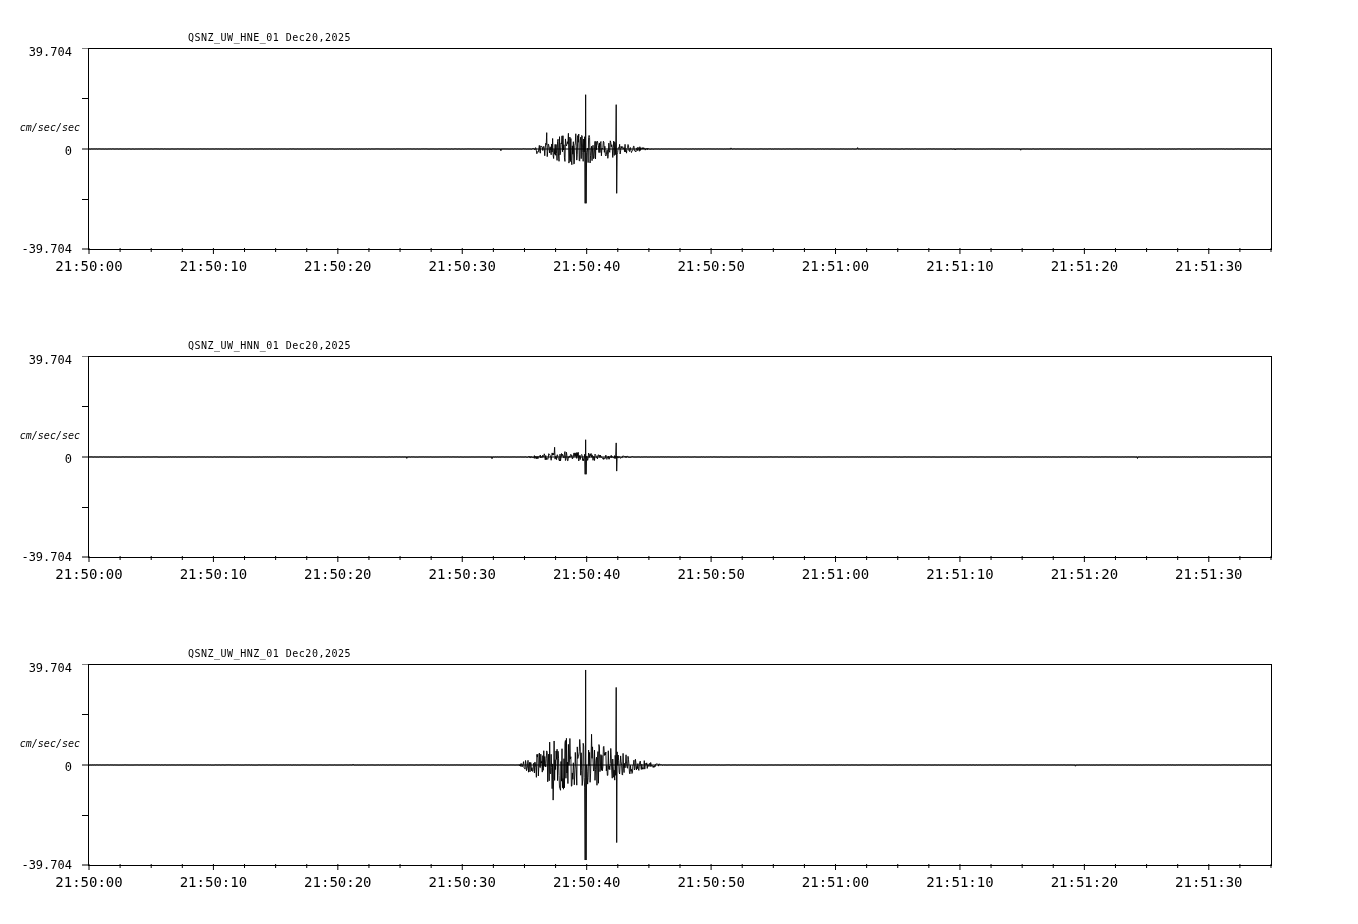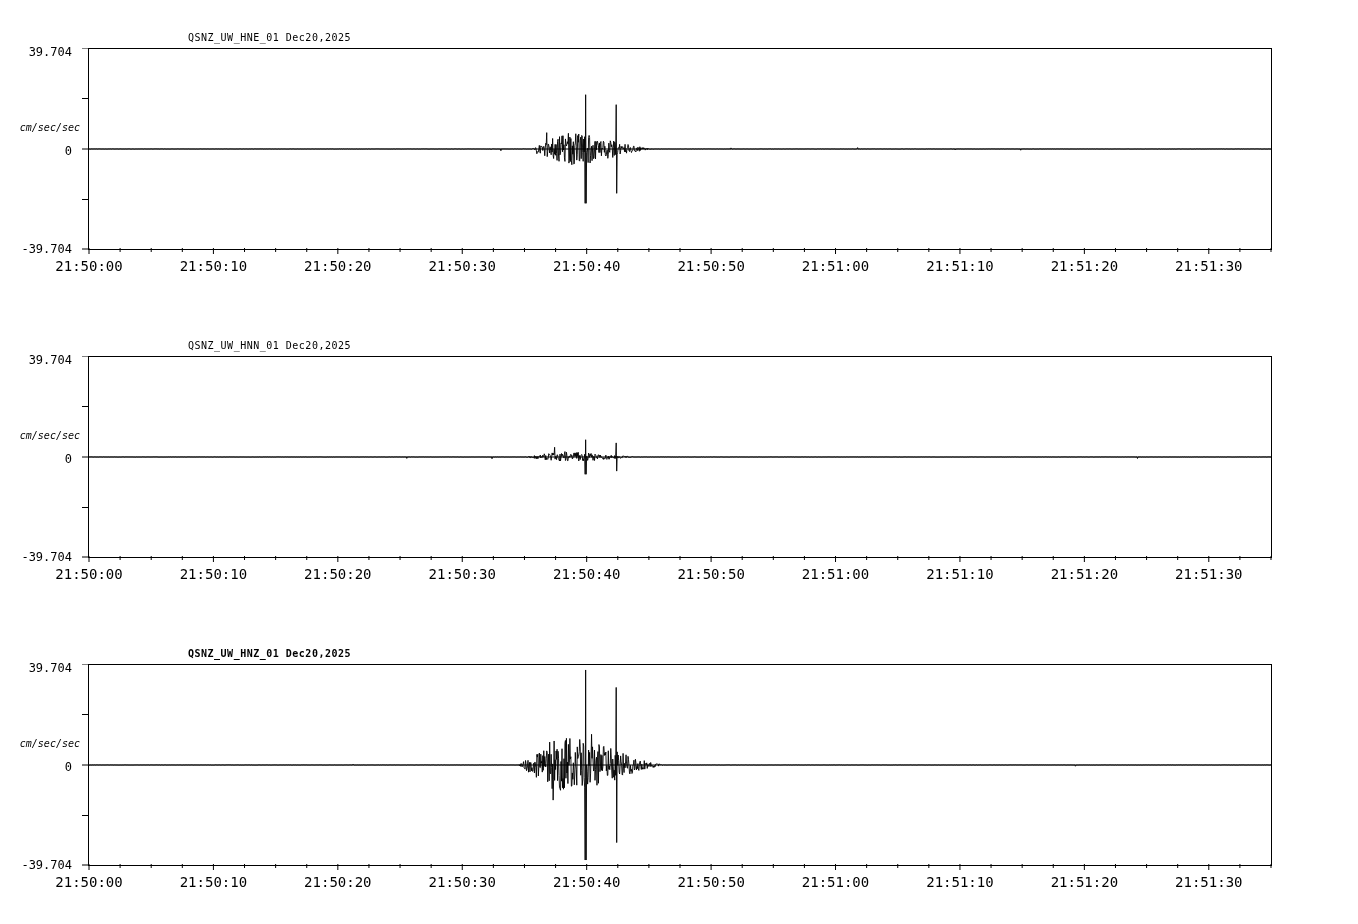--- a/index.html
+++ b/index.html
@@ -209,21 +209,21 @@
       <svg width="10" height="202" style="position: absolute; left: 81px; top: 48px;">
         <line x1="1" x2="8" y1="0" y2="0" stroke="#000" stroke-width="1"></line>
         <line x1="1" x2="8" y1="50.5" y2="50.5" stroke="#000" stroke-width="1"></line>
         <line x1="1" x2="8" y1="101" y2="101" stroke="#000" stroke-width="1"></line>
         <line x1="1" x2="8" y1="151.5" y2="151.5" stroke="#000" stroke-width="1"></line>
         <line x1="1" x2="8" y1="201" y2="201" stroke="#000" stroke-width="1"></line>
       </svg>
     </div>
 
   <div class="panel" style="top:616px;height:300px;">
-    <div class="plot-title" style="left:188px;top:32px;font-weight:bold;">QSNZ_UW_HNZ_01   Dec20,2025</div>
+    <div class="plot-title" style="left:188px;top:32px;">QSNZ_UW_HNZ_01   Dec20,2025</div>
     <div class="ylabel-top" style="left:4px;top:45px;width:68px;">39.704</div>
     <div class="yunits" style="left:4px;top:122px;width:76px;">cm/sec/sec</div>
     <div class="ylabel-zero" style="left:4px;top:144px;width:68px;">0</div>
     <div class="ylabel-bottom" style="left:4px;top:242px;width:68px;">-39.704</div>
     <div class="plot-frame" style="left:88px;top:48px;width:1184px;height:202px;">
       <svg class="trace-svg" id="trace2" width="1182" height="200" viewBox="0 0 1182 200" preserveAspectRatio="none">
           <line x1="0" x2="1182" y1="100" y2="100" stroke="#000000" stroke-width="1.1"></line>
           <path d="M0.00 100.07L0.49 100.15L0.99 99.94L1.48 99.97L1.97 100.02L2.46 100.11L2.96 99.99L3.45 99.93L3.94 99.88L4.43 100.02L4.93 100.15L5.42 99.88L5.91 99.99L6.41 100.11L6.90 100.00L7.39 99.86L7.88 99.96L8.38 99.95L8.87 99.89L9.36 100.09L9.85 99.95L10.35 99.88L10.84 100.01L11.33 99.92L11.82 100.06L12.32 100.10L12.81 100.07L13.30 100.06L13.80 99.91L14.29 100.03L14.78 99.98L15.27 100.11L15.77 99.93L16.26 100.02L16.75 99.98L17.24 100.00L17.74 99.89L18.23 99.87L18.72 99.90L19.22 100.07L19.71 99.94L20.20 100.05L20.69 100.05L21.19 99.87L21.68 99.94L22.17 100.06L22.66 99.91L23.16 99.89L23.65 99.96L24.14 100.03L24.64 100.10L25.13 99.88L25.62 99.99L26.11 100.11L26.61 99.99L27.10 100.05L27.59 100.01L28.08 100.08L28.58 100.02L29.07 100.11L29.56 100.11L30.06 100.06L30.55 100.08L31.04 100.04L31.53 100.02L32.03 99.93L32.52 100.10L33.01 100.10L33.50 100.00L34.00 100.14L34.49 100.08L34.98 99.88L35.47 99.87L35.97 100.04L36.46 99.88L36.95 99.97L37.45 99.99L37.94 100.02L38.43 99.96L38.92 99.93L39.42 100.09L39.91 99.95L40.40 100.05L40.89 100.03L41.39 100.11L41.88 99.94L42.37 100.06L42.87 99.96L43.36 100.05L43.85 100.07L44.34 100.05L44.84 100.07L45.33 99.94L45.82 100.04L46.31 100.01L46.81 99.90L47.30 99.88L47.79 100.00L48.29 99.98L48.78 99.86L49.27 100.09L49.76 99.93L50.26 99.92L50.75 100.11L51.24 99.88L51.73 99.99L52.23 99.99L52.72 99.99L53.21 99.89L53.70 100.09L54.20 99.89L54.69 100.03L55.18 100.00L55.68 99.94L56.17 100.13L56.66 99.95L57.15 99.86L57.65 100.01L58.14 100.03L58.63 99.92L59.12 99.90L59.62 99.89L60.11 100.01L60.60 100.15L61.10 99.92L61.59 99.91L62.08 99.94L62.57 99.85L63.07 99.89L63.56 99.94L64.05 100.11L64.54 100.00L65.04 100.11L65.53 99.97L66.02 99.96L66.52 99.93L67.01 100.08L67.50 99.85L67.99 100.03L68.49 99.95L68.98 99.98L69.47 100.01L69.96 100.00L70.46 99.86L70.95 99.88L71.44 100.14L71.93 100.05L72.43 99.87L72.92 99.89L73.41 99.97L73.91 99.94L74.40 100.12L74.89 100.10L75.38 99.90L75.88 99.95L76.37 99.89L76.86 99.87L77.35 100.11L77.85 99.97L78.34 100.00L78.83 100.03L79.33 100.03L79.82 100.02L80.31 99.96L80.80 99.93L81.30 100.02L81.79 100.03L82.28 99.94L82.77 99.93L83.27 100.08L83.76 99.87L84.25 100.10L84.75 99.87L85.24 100.05L85.73 99.88L86.22 99.94L86.72 100.13L87.21 100.01L87.70 100.03L88.19 99.95L88.69 99.90L89.18 99.97L89.67 100.05L90.17 100.07L90.66 99.90L91.15 100.08L91.64 99.86L92.14 99.96L92.63 100.12L93.12 100.12L93.61 100.12L94.11 100.05L94.60 99.94L95.09 100.14L95.58 100.05L96.08 100.03L96.57 99.95L97.06 100.07L97.56 99.92L98.05 100.06L98.54 100.02L99.03 99.87L99.53 99.92L100.02 100.01L100.51 100.02L101.00 100.10L101.50 99.97L101.99 100.10L102.48 99.89L102.98 99.85L103.47 99.95L103.96 99.97L104.45 100.09L104.95 100.12L105.44 99.95L105.93 100.11L106.42 100.01L106.92 100.01L107.41 99.98L107.90 100.05L108.40 100.04L108.89 99.94L109.38 100.02L109.87 99.94L110.37 100.07L110.86 100.07L111.35 99.88L111.84 100.08L112.34 99.89L112.83 100.03L113.32 99.93L113.81 100.15L114.31 99.93L114.80 100.12L115.29 99.91L115.79 100.10L116.28 99.90L116.77 99.98L117.26 100.03L117.76 100.08L118.25 100.01L118.74 99.88L119.23 99.89L119.73 99.94L120.22 100.00L120.71 100.15L121.21 100.06L121.70 99.88L122.19 100.13L122.68 100.12L123.18 100.13L123.67 100.07L124.16 100.12L124.65 100.11L125.15 99.85L125.64 100.15L126.13 99.86L126.63 99.86L127.12 100.00L127.61 99.95L128.10 100.01L128.60 100.04L129.09 99.99L129.58 99.97L130.07 100.10L130.57 99.89L131.06 100.09L131.55 100.08L132.05 100.14L132.54 100.03L133.03 100.04L133.52 99.86L134.02 100.09L134.51 99.95L135.00 99.85L135.49 100.09L135.99 99.99L136.48 99.99L136.97 100.10L137.46 99.89L137.96 99.91L138.45 99.87L138.94 100.08L139.44 99.85L139.93 99.89L140.42 99.87L140.91 100.01L141.41 99.87L141.90 99.94L142.39 100.07L142.88 99.94L143.38 99.97L143.87 99.87L144.36 100.14L144.86 99.94L145.35 100.12L145.84 99.98L146.33 99.92L146.83 100.04L147.32 99.91L147.81 100.05L148.30 99.90L148.80 99.90L149.29 99.96L149.78 99.92L150.28 100.12L150.77 100.08L151.26 99.98L151.75 100.05L152.25 100.13L152.74 100.05L153.23 99.95L153.72 100.11L154.22 100.14L154.71 100.13L155.20 100.07L155.69 99.98L156.19 99.91L156.68 99.91L157.17 100.01L157.67 99.92L158.16 99.97L158.65 100.05L159.14 100.12L159.64 99.88L160.13 100.03L160.62 99.86L161.11 99.93L161.61 100.15L162.10 100.01L162.59 99.86L163.09 100.06L163.58 100.10L164.07 100.11L164.56 100.05L165.06 99.90L165.55 100.15L166.04 100.08L166.53 100.13L167.03 100.00L167.52 100.10L168.01 100.05L168.51 100.10L169.00 100.08L169.49 99.93L169.98 99.91L170.48 99.89L170.97 100.11L171.46 100.07L171.95 99.93L172.45 100.10L172.94 99.91L173.43 99.93L173.92 99.98L174.42 99.99L174.91 100.00L175.40 100.07L175.90 99.91L176.39 100.06L176.88 99.85L177.37 99.91L177.87 99.87L178.36 99.89L178.85 100.05L179.34 100.05L179.84 100.15L180.33 99.94L180.82 100.05L181.32 100.13L181.81 100.06L182.30 100.09L182.79 100.14L183.29 99.96L183.78 100.08L184.27 100.05L184.76 99.95L185.26 99.96L185.75 99.92L186.24 100.10L186.74 99.89L187.23 100.05L187.72 99.85L188.21 100.15L188.71 100.06L189.20 100.07L189.69 100.11L190.18 99.97L190.68 100.02L191.17 100.08L191.66 99.93L192.16 100.15L192.65 99.95L193.14 99.99L193.63 100.05L194.13 100.08L194.62 99.88L195.11 99.93L195.60 100.07L196.10 99.86L196.59 100.06L197.08 100.04L197.57 99.89L198.07 99.97L198.56 100.05L199.05 100.00L199.55 99.87L200.04 99.94L200.53 100.05L201.02 99.87L201.52 99.92L202.01 99.93L202.50 100.14L202.99 100.03L203.49 100.14L203.98 100.15L204.47 99.92L204.97 100.01L205.46 100.04L205.95 100.10L206.44 99.93L206.94 100.08L207.43 100.13L207.92 99.99L208.41 99.93L208.91 100.13L209.40 100.09L209.89 100.00L210.39 100.12L210.88 99.95L211.37 100.14L211.86 100.02L212.36 99.86L212.85 99.99L213.34 99.96L213.83 100.00L214.33 99.88L214.82 99.91L215.31 99.88L215.80 100.05L216.30 99.89L216.79 100.11L217.28 99.87L217.78 99.97L218.27 100.04L218.76 100.06L219.25 99.96L219.75 100.12L220.24 100.14L220.73 99.99L221.22 99.94L221.72 100.15L222.21 100.00L222.70 99.87L223.20 99.91L223.69 99.96L224.18 100.00L224.67 100.03L225.17 100.08L225.66 100.06L226.15 100.04L226.64 99.98L227.14 99.94L227.63 99.94L228.12 99.87L228.62 100.03L229.11 99.94L229.60 100.05L230.09 100.01L230.59 99.89L231.08 99.92L231.57 99.95L232.06 100.10L232.56 99.86L233.05 99.99L233.54 100.14L234.04 99.86L234.53 100.11L235.02 99.92L235.51 100.00L236.01 100.03L236.50 100.15L236.99 99.91L237.48 100.07L237.98 100.13L238.47 100.08L238.96 100.07L239.45 100.05L239.95 100.03L240.44 99.87L240.93 100.05L241.43 99.99L241.92 100.04L242.41 100.10L242.90 99.89L243.40 99.99L243.89 100.15L244.38 100.10L244.87 100.07L245.37 99.90L245.86 99.86L246.35 100.10L246.85 100.01L247.34 100.06L247.83 100.04L248.32 100.06L248.82 100.09L249.31 99.97L249.80 100.13L250.29 100.07L250.79 99.95L251.28 99.98L251.77 100.08L252.27 99.95L252.76 100.00L253.25 100.07L253.74 100.13L254.24 100.07L254.73 100.15L255.22 99.89L255.71 100.08L256.21 100.10L256.70 99.93L257.19 100.05L257.68 99.85L258.18 100.00L258.67 100.04L259.16 100.14L259.66 100.07L260.15 100.09L260.64 99.88L261.13 99.85L261.63 99.95L262.12 99.98L262.61 100.09L263.10 100.12L263.60 99.90L264.09 99.13L264.58 99.86L265.08 99.87L265.57 100.14L266.06 99.86L266.55 100.07L267.05 99.86L267.54 100.10L268.03 99.95L268.52 99.96L269.02 100.06L269.51 100.09L270.00 99.86L270.50 99.98L270.99 99.94L271.48 100.12L271.97 100.05L272.47 100.00L272.96 99.87L273.45 100.07L273.94 99.99L274.44 99.89L274.93 99.87L275.42 99.97L275.91 100.12L276.41 100.14L276.90 99.94L277.39 100.14L277.89 100.09L278.38 99.97L278.87 99.88L279.36 99.94L279.86 100.11L280.35 100.04L280.84 99.94L281.33 99.93L281.83 100.06L282.32 99.91L282.81 100.01L283.31 100.03L283.80 99.86L284.29 100.09L284.78 99.91L285.28 100.12L285.77 100.04L286.26 100.11L286.75 100.02L287.25 99.94L287.74 100.03L288.23 99.87L288.73 100.08L289.22 100.00L289.71 99.87L290.20 100.14L290.70 100.07L291.19 99.91L291.68 99.93L292.17 99.93L292.67 100.12L293.16 99.87L293.65 99.90L294.15 99.95L294.64 99.93L295.13 99.86L295.62 99.99L296.12 99.98L296.61 100.13L297.10 100.14L297.59 99.85L298.09 100.14L298.58 100.09L299.07 99.90L299.56 100.09L300.06 100.07L300.55 99.91L301.04 100.07L301.54 99.89L302.03 100.13L302.52 100.01L303.01 100.10L303.51 100.03L304.00 99.95L304.49 100.00L304.98 99.87L305.48 99.86L305.97 99.94L306.46 100.10L306.96 100.07L307.45 99.94L307.94 100.01L308.43 99.95L308.93 100.10L309.42 99.97L309.91 99.89L310.40 100.02L310.90 99.93L311.39 100.11L311.88 99.97L312.38 100.03L312.87 100.11L313.36 100.09L313.85 99.98L314.35 100.05L314.84 99.94L315.33 99.91L315.82 100.15L316.32 100.11L316.81 99.86L317.30 100.12L317.79 100.15L318.29 99.99L318.78 99.89L319.27 100.05L319.77 99.89L320.26 100.08L320.75 99.89L321.24 99.86L321.74 99.97L322.23 99.88L322.72 100.02L323.21 99.98L323.71 99.98L324.20 100.03L324.69 100.09L325.19 100.05L325.68 100.15L326.17 99.89L326.66 100.01L327.16 99.85L327.65 99.90L328.14 100.07L328.63 99.98L329.13 100.05L329.62 100.07L330.11 100.07L330.61 99.98L331.10 100.03L331.59 99.91L332.08 100.13L332.58 99.92L333.07 100.12L333.56 99.89L334.05 99.96L334.55 100.07L335.04 100.02L335.53 99.85L336.03 100.09L336.52 99.87L337.01 100.04L337.50 99.95L338.00 99.86L338.49 99.87L338.98 100.11L339.47 100.01L339.97 99.96L340.46 99.94L340.95 100.12L341.44 100.11L341.94 100.11L342.43 99.91L342.92 100.02L343.42 99.91L343.91 99.98L344.40 99.85L344.89 99.85L345.39 100.06L345.88 99.96L346.37 100.11L346.86 99.87L347.36 100.07L347.85 100.15L348.34 100.03L348.84 99.85L349.33 99.90L349.82 99.87L350.31 100.07L350.81 100.10L351.30 99.92L351.79 100.04L352.28 99.86L352.78 99.85L353.27 100.09L353.76 100.11L354.26 99.97L354.75 100.03L355.24 99.85L355.73 99.87L356.23 100.00L356.72 100.08L357.21 99.99L357.70 99.98L358.20 99.94L358.69 100.11L359.18 100.04L359.67 100.03L360.17 100.03L360.66 100.13L361.15 99.87L361.65 100.04L362.14 100.02L362.63 99.98L363.12 100.05L363.62 99.96L364.11 99.87L364.60 100.07L365.09 100.05L365.59 99.89L366.08 99.88L366.57 100.07L367.07 100.11L367.56 99.85L368.05 100.13L368.54 99.91L369.04 99.96L369.53 100.02L370.02 99.98L370.51 99.93L371.01 100.11L371.50 100.13L371.99 99.91L372.49 100.05L372.98 99.92L373.47 99.92L373.96 100.04L374.46 99.88L374.95 99.96L375.44 100.10L375.93 100.14L376.43 99.94L376.92 99.90L377.41 99.98L377.90 99.94L378.40 99.94L378.89 100.11L379.38 99.89L379.88 99.96L380.37 99.97L380.86 100.15L381.35 100.08L381.85 100.01L382.34 99.94L382.83 100.05L383.32 99.98L383.82 99.98L384.31 100.12L384.80 99.94L385.30 100.10L385.79 100.08L386.28 99.97L386.77 100.10L387.27 100.10L387.76 100.14L388.25 100.10L388.74 99.96L389.24 100.00L389.73 100.08L390.22 99.91L390.72 99.89L391.21 100.01L391.70 100.06L392.19 100.07L392.69 99.89L393.18 99.94L393.67 100.02L394.16 99.85L394.66 100.14L395.15 99.89L395.64 100.14L396.14 99.87L396.63 99.90L397.12 99.87L397.61 99.99L398.11 99.94L398.60 99.92L399.09 99.90L399.58 100.13L400.08 100.05L400.57 100.02L401.06 99.90L401.55 100.09L402.05 99.90L402.54 99.97L403.03 100.01L403.53 99.90L404.02 99.91L404.51 100.09L405.00 99.87L405.50 99.85L405.99 100.07L406.48 99.95L406.97 100.10L407.47 99.85L407.96 100.03L408.45 100.12L408.95 100.05L409.44 100.04L409.93 100.03L410.42 99.94L410.92 100.12L411.41 99.87L411.90 100.00L412.39 99.87L412.89 100.10L413.38 99.87L413.87 99.93L414.37 100.11L414.86 99.93L415.35 100.02L415.84 100.05L416.34 100.13L416.83 100.09L417.32 100.04L417.81 100.02L418.31 100.09L418.80 99.99L419.29 100.13L419.78 99.97L420.28 99.94L420.77 100.04L421.26 99.98L421.76 99.90L422.25 99.89L422.74 100.03L423.23 100.14L423.73 99.85L424.22 99.86L424.71 100.02L425.20 99.99L425.70 100.14L426.19 100.15L426.68 100.08L427.18 100.05L427.67 99.94L428.16 99.93L428.65 100.01L429.15 99.93L429.64 100.00L430.13 99.74L430.62 100.89L431.12 99.24L431.61 101.34L432.10 98.44L432.60 99.04L433.09 101.86L433.58 99.68L434.07 98.89L434.57 96.65L435.06 102.64L435.55 103.27L436.04 104.12L436.54 95.44L437.03 98.65L437.52 105.66L438.02 103.77L438.51 100.75L439.00 95.29L439.49 107.18L439.99 99.71L440.48 97.38L440.97 106.88L441.46 97.69L441.96 97.46L442.45 105.78L442.94 102.73L443.43 106.29L443.93 106.25L444.42 100.20L444.91 98.04L445.41 107.94L445.90 96.98L446.39 98.97L446.88 102.70L447.38 112.34L447.87 89.41L448.36 92.07L448.85 89.25L449.35 110.93L449.84 102.39L450.33 88.01L450.83 102.36L451.32 102.65L451.81 89.18L452.30 98.28L452.80 96.27L453.29 107.12L453.78 90.64L454.27 105.32L454.77 85.73L455.26 101.30L455.75 91.47L456.25 98.68L456.74 101.95L457.23 93.82L457.72 85.88L458.22 87.56L458.71 116.80L459.20 100.38L459.69 89.09L460.19 115.78L460.68 77.10L461.17 108.00L461.66 108.79L462.16 89.30L462.65 102.45L463.14 123.67L463.64 98.92L464.13 135.11L464.62 114.82L465.11 75.98L465.61 115.40L466.10 94.77L466.59 104.60L467.08 85.96L467.58 94.36L468.07 84.21L468.56 115.62L469.06 86.24L469.55 93.29L470.04 110.42L470.53 122.79L471.03 123.72L471.52 125.28L472.01 96.49L472.50 116.16L473.00 83.73L473.49 122.74L473.98 113.56L474.48 124.19L474.97 93.69L475.46 122.79L475.95 78.19L476.45 75.46L476.94 113.25L477.43 73.31L477.92 108.01L478.42 97.14L478.91 118.55L479.40 79.36L479.89 100.34L480.39 97.35L480.88 73.48L481.37 94.08L481.87 91.75L482.36 121.22L482.85 120.90L483.34 107.93L483.84 114.26L484.33 97.77L484.82 105.72L485.31 119.78L485.81 110.03L486.30 87.40L486.79 99.86L487.29 104.26L487.78 120.17L488.27 81.88L488.76 93.56L489.26 91.81L489.75 90.05L490.24 86.66L490.73 74.47L491.23 81.87L491.72 110.24L492.21 87.78L492.71 105.40L493.20 120.47L493.69 115.01L494.18 78.30L494.68 81.02L495.17 112.30L495.66 122.89L496.15 195.03L496.65 4.97L497.14 195.03L497.63 99.76L498.13 106.36L498.62 119.12L499.11 112.71L499.60 85.00L500.10 100.61L500.59 87.36L501.08 117.29L501.57 108.88L502.07 93.11L502.56 69.25L503.05 93.33L503.54 81.85L504.04 96.02L504.53 106.06L505.02 105.26L505.52 85.13L506.01 115.35L506.50 104.67L506.99 95.21L507.49 92.20L507.98 120.25L508.47 92.74L508.96 86.59L509.46 118.27L509.95 79.55L510.44 82.00L510.94 106.66L511.43 101.94L511.92 89.58L512.41 105.29L512.91 90.40L513.40 105.80L513.89 101.60L514.38 81.92L514.88 81.33L515.37 90.47L515.86 87.82L516.36 90.06L516.85 87.01L517.34 105.82L517.83 100.57L518.33 110.43L518.82 110.39L519.31 85.77L519.80 104.30L520.30 101.03L520.79 104.68L521.28 98.40L521.77 83.44L522.27 93.06L522.76 105.98L523.25 113.19L523.75 94.00L524.24 101.87L524.73 112.26L525.22 105.16L525.72 115.15L526.21 90.34L526.70 110.37L527.19 22.43L527.69 177.57L528.18 86.83L528.67 100.19L529.17 90.03L529.66 95.72L530.15 107.14L530.64 109.00L531.14 100.23L531.63 90.91L532.12 96.82L532.61 100.32L533.11 109.44L533.60 110.08L534.09 88.38L534.59 103.16L535.08 107.57L535.57 98.40L536.06 102.85L536.56 96.90L537.05 89.79L537.54 98.06L538.03 102.29L538.53 103.27L539.02 91.33L539.51 94.56L540.01 100.44L540.50 108.32L540.99 108.97L541.48 100.32L541.98 106.19L542.47 104.37L542.96 108.53L543.45 107.70L543.95 100.03L544.44 99.71L544.93 95.18L545.42 104.95L545.92 103.47L546.41 94.23L546.90 97.77L547.40 104.92L547.89 101.46L548.38 103.70L548.87 98.60L549.37 103.82L549.86 105.41L550.35 99.76L550.84 96.72L551.34 96.07L551.83 101.33L552.32 104.45L552.82 99.19L553.31 104.23L553.80 102.61L554.29 104.17L554.79 103.26L555.28 95.61L555.77 104.13L556.26 99.26L556.76 98.38L557.25 99.74L557.74 97.83L558.24 103.43L558.73 99.63L559.22 100.14L559.71 101.43L560.21 98.63L560.70 98.38L561.19 101.64L561.68 97.49L562.18 99.73L562.67 101.36L563.16 100.49L563.65 100.80L564.15 102.45L564.64 100.87L565.13 102.33L565.63 100.54L566.12 101.70L566.61 99.23L567.10 98.75L567.60 98.98L568.09 99.36L568.58 98.77L569.07 99.35L569.57 101.12L570.06 98.89L570.55 99.26L571.05 99.24L571.54 99.99L572.03 99.81L572.52 99.64L573.02 100.23L573.51 100.19L574.00 100.28L574.49 99.77L574.99 99.81L575.48 100.04L575.97 100.00L576.47 99.97L576.96 99.87L577.45 100.08L577.94 100.09L578.44 100.06L578.93 100.08L579.42 99.99L579.91 100.07L580.41 99.95L580.90 99.98L581.39 99.96L581.88 99.94L582.38 99.89L582.87 99.86L583.36 100.12L583.86 100.01L584.35 100.04L584.84 100.14L585.33 100.04L585.83 100.15L586.32 100.14L586.81 99.93L587.30 99.96L587.80 100.15L588.29 99.91L588.78 100.09L589.28 100.01L589.77 100.08L590.26 100.00L590.75 99.99L591.25 99.86L591.74 100.02L592.23 99.94L592.72 99.92L593.22 100.10L593.71 99.85L594.20 100.01L594.70 100.10L595.19 100.11L595.68 100.01L596.17 99.90L596.67 100.03L597.16 100.14L597.65 100.00L598.14 99.98L598.64 99.91L599.13 99.91L599.62 100.05L600.12 99.86L600.61 100.04L601.10 99.96L601.59 99.87L602.09 100.13L602.58 100.14L603.07 99.89L603.56 99.94L604.06 100.05L604.55 100.14L605.04 100.02L605.53 100.04L606.03 100.10L606.52 99.97L607.01 99.96L607.51 100.05L608.00 100.00L608.49 100.02L608.98 100.04L609.48 100.06L609.97 100.06L610.46 100.02L610.95 100.13L611.45 99.88L611.94 100.03L612.43 100.11L612.93 99.92L613.42 100.01L613.91 99.86L614.40 100.04L614.90 99.92L615.39 99.89L615.88 99.95L616.37 100.03L616.87 100.07L617.36 100.01L617.85 100.03L618.35 99.96L618.84 99.85L619.33 100.07L619.82 99.91L620.32 99.86L620.81 100.07L621.30 100.05L621.79 99.99L622.29 100.04L622.78 100.06L623.27 99.92L623.76 99.88L624.26 99.85L624.75 100.04L625.24 99.88L625.74 99.94L626.23 100.13L626.72 99.89L627.21 100.07L627.71 100.05L628.20 100.10L628.69 100.08L629.18 99.94L629.68 99.93L630.17 100.09L630.66 99.89L631.16 100.09L631.65 100.12L632.14 99.86L632.63 100.11L633.13 100.14L633.62 100.04L634.11 100.09L634.60 100.11L635.10 99.90L635.59 100.10L636.08 100.14L636.58 99.97L637.07 99.96L637.56 99.91L638.05 99.93L638.55 99.92L639.04 100.11L639.53 99.85L640.02 100.00L640.52 99.89L641.01 100.02L641.50 100.15L641.99 99.88L642.49 100.09L642.98 100.05L643.47 99.93L643.97 99.99L644.46 99.96L644.95 100.02L645.44 99.96L645.94 99.94L646.43 99.89L646.92 100.01L647.41 100.11L647.91 100.03L648.40 100.14L648.89 100.01L649.39 99.91L649.88 99.92L650.37 100.12L650.86 100.08L651.36 99.98L651.85 100.06L652.34 99.93L652.83 99.95L653.33 100.06L653.82 99.95L654.31 100.03L654.81 100.05L655.30 100.13L655.79 99.93L656.28 99.88L656.78 99.86L657.27 99.93L657.76 99.96L658.25 100.06L658.75 100.11L659.24 100.02L659.73 100.13L660.23 100.01L660.72 99.90L661.21 100.04L661.70 100.10L662.20 100.02L662.69 100.07L663.18 100.07L663.67 100.09L664.17 99.86L664.66 99.97L665.15 100.03L665.64 100.01L666.14 99.89L666.63 100.14L667.12 100.12L667.62 100.13L668.11 99.92L668.60 100.06L669.09 99.89L669.59 100.14L670.08 99.93L670.57 100.10L671.06 100.06L671.56 100.10L672.05 100.15L672.54 99.85L673.04 99.89L673.53 100.06L674.02 99.93L674.51 100.07L675.01 100.06L675.50 100.08L675.99 99.91L676.48 100.03L676.98 100.01L677.47 100.10L677.96 99.90L678.46 100.04L678.95 99.96L679.44 99.95L679.93 100.12L680.43 99.97L680.92 99.92L681.41 100.02L681.90 99.98L682.40 99.97L682.89 99.89L683.38 100.09L683.87 99.85L684.37 100.06L684.86 100.09L685.35 99.97L685.85 100.14L686.34 99.97L686.83 99.90L687.32 100.05L687.82 99.98L688.31 99.92L688.80 100.09L689.29 100.10L689.79 99.89L690.28 100.09L690.77 99.97L691.27 100.11L691.76 100.13L692.25 100.14L692.74 99.94L693.24 100.00L693.73 100.02L694.22 99.86L694.71 100.00L695.21 100.01L695.70 99.86L696.19 99.92L696.69 99.90L697.18 100.13L697.67 99.91L698.16 99.96L698.66 100.06L699.15 99.88L699.64 99.86L700.13 99.97L700.63 100.11L701.12 100.07L701.61 99.89L702.11 99.88L702.60 100.10L703.09 99.85L703.58 100.11L704.08 99.91L704.57 99.93L705.06 99.92L705.55 100.04L706.05 99.91L706.54 99.91L707.03 100.15L707.52 99.87L708.02 99.91L708.51 100.10L709.00 100.06L709.50 99.86L709.99 100.05L710.48 100.01L710.97 100.01L711.47 100.08L711.96 99.90L712.45 99.96L712.94 100.13L713.44 100.06L713.93 100.14L714.42 100.15L714.92 99.97L715.41 100.01L715.90 100.04L716.39 99.87L716.89 100.07L717.38 100.13L717.87 99.99L718.36 99.85L718.86 100.12L719.35 99.97L719.84 99.90L720.34 99.95L720.83 99.89L721.32 100.13L721.81 100.13L722.31 99.93L722.80 100.01L723.29 100.06L723.78 99.86L724.28 100.11L724.77 99.88L725.26 100.05L725.75 100.11L726.25 100.04L726.74 99.92L727.23 99.88L727.73 99.97L728.22 99.99L728.71 100.07L729.20 100.15L729.70 99.85L730.19 99.88L730.68 100.15L731.17 100.00L731.67 100.12L732.16 99.86L732.65 100.12L733.15 99.95L733.64 100.09L734.13 100.07L734.62 99.88L735.12 100.14L735.61 99.88L736.10 100.01L736.59 100.01L737.09 100.11L737.58 100.06L738.07 100.03L738.57 100.06L739.06 100.05L739.55 100.11L740.04 100.11L740.54 99.89L741.03 99.93L741.52 100.09L742.01 100.06L742.51 99.94L743.00 100.10L743.49 100.07L743.98 100.10L744.48 99.90L744.97 100.08L745.46 99.89L745.96 100.11L746.45 100.15L746.94 100.04L747.43 100.02L747.93 99.88L748.42 100.02L748.91 99.85L749.40 99.87L749.90 100.10L750.39 99.87L750.88 99.91L751.38 100.08L751.87 99.88L752.36 99.89L752.85 99.87L753.35 100.14L753.84 100.14L754.33 99.99L754.82 100.02L755.32 100.11L755.81 100.15L756.30 100.13L756.80 99.96L757.29 99.97L757.78 99.98L758.27 99.86L758.77 99.98L759.26 100.10L759.75 100.03L760.24 100.09L760.74 100.00L761.23 100.03L761.72 100.13L762.22 99.90L762.71 99.97L763.20 100.04L763.69 99.94L764.19 100.08L764.68 99.96L765.17 99.88L765.66 100.09L766.16 99.89L766.65 100.02L767.14 100.04L767.63 99.86L768.13 99.98L768.62 100.14L769.11 100.14L769.61 100.10L770.10 100.00L770.59 100.07L771.08 100.14L771.58 99.91L772.07 99.99L772.56 99.94L773.05 99.93L773.55 99.92L774.04 100.04L774.53 99.93L775.03 99.86L775.52 100.05L776.01 99.86L776.50 100.01L777.00 100.02L777.49 100.04L777.98 99.89L778.47 100.15L778.97 100.14L779.46 99.99L779.95 99.93L780.45 100.04L780.94 99.97L781.43 100.15L781.92 99.92L782.42 99.89L782.91 100.14L783.40 99.89L783.89 100.03L784.39 100.03L784.88 100.03L785.37 99.97L785.86 99.92L786.36 99.93L786.85 100.11L787.34 99.93L787.84 99.95L788.33 99.89L788.82 100.09L789.31 99.94L789.81 100.14L790.30 99.95L790.79 99.99L791.28 100.05L791.78 100.13L792.27 100.08L792.76 100.10L793.26 99.88L793.75 99.91L794.24 99.98L794.73 99.86L795.23 99.92L795.72 100.04L796.21 100.07L796.70 99.92L797.20 99.97L797.69 99.90L798.18 100.11L798.68 100.07L799.17 100.12L799.66 100.06L800.15 100.12L800.65 100.04L801.14 100.06L801.63 100.12L802.12 99.86L802.62 100.14L803.11 100.01L803.60 100.15L804.10 100.05L804.59 99.90L805.08 100.01L805.57 100.04L806.07 99.97L806.56 99.85L807.05 100.15L807.54 99.96L808.04 99.85L808.53 100.15L809.02 99.90L809.51 99.98L810.01 99.97L810.50 99.92L810.99 100.11L811.49 99.89L811.98 99.96L812.47 100.04L812.96 100.11L813.46 99.98L813.95 99.97L814.44 100.05L814.93 100.02L815.43 99.96L815.92 99.99L816.41 100.00L816.91 99.99L817.40 99.97L817.89 100.03L818.38 99.99L818.88 99.94L819.37 100.03L819.86 99.99L820.35 99.93L820.85 100.03L821.34 99.87L821.83 99.85L822.33 99.92L822.82 100.09L823.31 100.13L823.80 100.08L824.30 99.96L824.79 99.99L825.28 100.05L825.77 99.96L826.27 100.01L826.76 99.99L827.25 100.09L827.74 100.13L828.24 99.96L828.73 100.12L829.22 99.94L829.72 99.89L830.21 99.94L830.70 99.91L831.19 99.89L831.69 100.06L832.18 99.97L832.67 99.89L833.16 99.99L833.66 99.94L834.15 99.94L834.64 99.98L835.14 99.86L835.63 100.11L836.12 100.08L836.61 100.12L837.11 99.95L837.60 99.98L838.09 100.02L838.58 100.13L839.08 100.14L839.57 99.92L840.06 99.87L840.56 99.95L841.05 99.97L841.54 100.02L842.03 100.09L842.53 100.10L843.02 99.98L843.51 100.04L844.00 100.13L844.50 100.09L844.99 100.07L845.48 99.92L845.97 100.11L846.47 100.02L846.96 99.92L847.45 100.05L847.95 99.95L848.44 100.14L848.93 100.00L849.42 99.92L849.92 99.89L850.41 100.06L850.90 100.15L851.39 100.11L851.89 100.15L852.38 100.05L852.87 99.97L853.37 100.06L853.86 99.87L854.35 99.88L854.84 100.03L855.34 99.99L855.83 100.12L856.32 100.12L856.81 99.86L857.31 100.14L857.80 100.02L858.29 100.03L858.79 100.02L859.28 99.97L859.77 100.04L860.26 100.04L860.76 100.01L861.25 100.04L861.74 99.94L862.23 99.89L862.73 100.03L863.22 99.94L863.71 100.14L864.21 100.13L864.70 100.07L865.19 99.93L865.68 99.97L866.18 100.01L866.67 100.12L867.16 99.95L867.65 99.90L868.15 100.08L868.64 100.09L869.13 100.03L869.62 100.05L870.12 100.04L870.61 100.04L871.10 99.90L871.60 99.98L872.09 100.14L872.58 100.04L873.07 99.93L873.57 99.88L874.06 99.87L874.55 100.00L875.04 100.14L875.54 99.99L876.03 99.91L876.52 99.91L877.02 100.13L877.51 99.97L878.00 99.90L878.49 100.14L878.99 99.92L879.48 100.09L879.97 100.09L880.46 99.88L880.96 100.14L881.45 99.93L881.94 99.89L882.44 100.11L882.93 100.10L883.42 99.89L883.91 100.13L884.41 99.85L884.90 100.04L885.39 100.12L885.88 100.07L886.38 100.07L886.87 100.11L887.36 99.87L887.85 99.92L888.35 100.14L888.84 100.14L889.33 100.00L889.83 99.94L890.32 99.93L890.81 100.06L891.30 99.93L891.80 99.85L892.29 100.14L892.78 100.01L893.27 100.04L893.77 100.07L894.26 100.10L894.75 100.08L895.25 100.15L895.74 99.86L896.23 99.94L896.72 100.05L897.22 100.05L897.71 99.99L898.20 100.11L898.69 100.04L899.19 100.02L899.68 100.00L900.17 99.88L900.67 99.89L901.16 99.91L901.65 99.91L902.14 99.90L902.64 100.09L903.13 100.10L903.62 100.15L904.11 100.04L904.61 99.92L905.10 100.02L905.59 99.88L906.09 100.04L906.58 100.10L907.07 99.99L907.56 99.97L908.06 100.10L908.55 100.05L909.04 99.93L909.53 100.02L910.03 99.98L910.52 99.88L911.01 100.01L911.50 100.11L912.00 100.08L912.49 100.00L912.98 99.93L913.48 99.91L913.97 100.00L914.46 100.10L914.95 100.12L915.45 100.06L915.94 100.14L916.43 99.88L916.92 100.04L917.42 100.08L917.91 99.88L918.40 100.15L918.90 100.03L919.39 99.96L919.88 100.13L920.37 99.87L920.87 100.11L921.36 99.89L921.85 99.90L922.34 99.94L922.84 99.97L923.33 99.96L923.82 100.03L924.32 99.90L924.81 99.93L925.30 99.90L925.79 100.06L926.29 99.87L926.78 99.89L927.27 99.92L927.76 100.06L928.26 99.93L928.75 100.01L929.24 100.09L929.73 99.92L930.23 99.91L930.72 99.91L931.21 99.98L931.71 99.92L932.20 99.94L932.69 99.89L933.18 100.08L933.68 99.97L934.17 99.89L934.66 100.13L935.15 99.91L935.65 100.14L936.14 99.91L936.63 100.04L937.13 100.04L937.62 99.89L938.11 100.08L938.60 99.87L939.10 100.08L939.59 100.07L940.08 100.07L940.57 99.96L941.07 100.10L941.56 99.96L942.05 99.94L942.55 99.93L943.04 100.14L943.53 99.86L944.02 100.03L944.52 100.04L945.01 100.00L945.50 99.91L945.99 99.96L946.49 99.97L946.98 99.96L947.47 99.94L947.96 99.94L948.46 99.92L948.95 99.95L949.44 100.03L949.94 100.09L950.43 99.89L950.92 99.90L951.41 100.01L951.91 99.87L952.40 99.85L952.89 100.07L953.38 100.03L953.88 100.05L954.37 99.92L954.86 99.88L955.36 100.01L955.85 100.07L956.34 99.87L956.83 100.02L957.33 100.13L957.82 99.90L958.31 99.88L958.80 99.99L959.30 99.99L959.79 100.10L960.28 99.99L960.78 99.91L961.27 99.95L961.76 100.02L962.25 99.90L962.75 100.13L963.24 99.94L963.73 99.96L964.22 99.96L964.72 99.96L965.21 99.88L965.70 99.90L966.20 99.96L966.69 100.01L967.18 99.91L967.67 100.12L968.17 100.07L968.66 99.92L969.15 99.95L969.64 99.91L970.14 99.99L970.63 100.06L971.12 100.14L971.61 99.95L972.11 100.04L972.60 99.88L973.09 100.04L973.59 100.09L974.08 100.05L974.57 99.85L975.06 99.99L975.56 99.85L976.05 100.07L976.54 100.04L977.03 99.94L977.53 100.13L978.02 100.12L978.51 99.94L979.01 99.88L979.50 100.00L979.99 100.03L980.48 100.02L980.98 100.14L981.47 99.93L981.96 99.97L982.45 99.99L982.95 99.94L983.44 100.05L983.93 99.97L984.43 100.06L984.92 100.11L985.41 99.94L985.90 100.14L986.40 101.22L986.89 100.09L987.38 100.10L987.87 100.02L988.37 100.04L988.86 100.12L989.35 100.15L989.84 99.95L990.34 99.89L990.83 100.10L991.32 100.03L991.82 100.02L992.31 100.05L992.80 99.93L993.29 100.03L993.79 100.05L994.28 99.93L994.77 99.95L995.26 99.93L995.76 100.10L996.25 100.07L996.74 99.93L997.24 100.08L997.73 99.92L998.22 99.95L998.71 99.98L999.21 100.10L999.70 100.05L1000.19 99.91L1000.68 99.94L1001.18 100.08L1001.67 100.12L1002.16 99.95L1002.66 100.08L1003.15 100.04L1003.64 100.15L1004.13 99.92L1004.63 100.01L1005.12 99.98L1005.61 100.13L1006.10 100.01L1006.60 100.14L1007.09 100.07L1007.58 99.92L1008.08 100.08L1008.57 100.03L1009.06 99.94L1009.55 100.14L1010.05 100.01L1010.54 100.01L1011.03 99.85L1011.52 100.10L1012.02 100.05L1012.51 99.92L1013.00 100.12L1013.49 100.00L1013.99 100.05L1014.48 99.97L1014.97 99.98L1015.47 99.86L1015.96 99.91L1016.45 99.87L1016.94 100.12L1017.44 100.06L1017.93 100.15L1018.42 100.07L1018.91 99.88L1019.41 100.03L1019.90 100.10L1020.39 99.89L1020.89 99.91L1021.38 99.85L1021.87 100.03L1022.36 100.00L1022.86 100.03L1023.35 99.95L1023.84 100.06L1024.33 100.07L1024.83 99.94L1025.32 100.10L1025.81 100.05L1026.31 99.91L1026.80 99.88L1027.29 100.14L1027.78 100.07L1028.28 99.87L1028.77 99.95L1029.26 99.96L1029.75 100.11L1030.25 100.03L1030.74 100.01L1031.23 100.06L1031.72 100.08L1032.22 100.11L1032.71 99.95L1033.20 99.87L1033.70 99.94L1034.19 99.96L1034.68 100.08L1035.17 99.85L1035.67 100.09L1036.16 99.89L1036.65 99.97L1037.14 100.00L1037.64 100.12L1038.13 100.07L1038.62 100.13L1039.12 99.92L1039.61 99.90L1040.10 100.10L1040.59 100.12L1041.09 100.14L1041.58 99.98L1042.07 99.95L1042.56 99.98L1043.06 99.93L1043.55 100.06L1044.04 100.01L1044.54 100.02L1045.03 99.90L1045.52 100.10L1046.01 100.05L1046.51 99.91L1047.00 99.95L1047.49 100.14L1047.98 99.91L1048.48 100.10L1048.97 99.85L1049.46 99.96L1049.95 100.13L1050.45 100.13L1050.94 100.04L1051.43 99.97L1051.93 100.06L1052.42 100.13L1052.91 99.89L1053.40 100.06L1053.90 100.07L1054.39 99.90L1054.88 100.14L1055.37 100.01L1055.87 100.06L1056.36 99.88L1056.85 100.06L1057.35 99.93L1057.84 100.04L1058.33 100.05L1058.82 99.99L1059.32 99.89L1059.81 99.91L1060.30 100.09L1060.79 99.86L1061.29 99.93L1061.78 100.15L1062.27 99.94L1062.77 99.96L1063.26 100.01L1063.75 99.93L1064.24 100.08L1064.74 99.95L1065.23 99.86L1065.72 100.02L1066.21 100.02L1066.71 100.02L1067.20 100.01L1067.69 100.08L1068.19 99.96L1068.68 99.97L1069.17 99.87L1069.66 99.91L1070.16 100.01L1070.65 99.96L1071.14 100.12L1071.63 100.15L1072.13 100.09L1072.62 99.92L1073.11 99.97L1073.60 100.02L1074.10 99.90L1074.59 99.88L1075.08 99.96L1075.58 99.96L1076.07 99.86L1076.56 100.08L1077.05 100.01L1077.55 100.07L1078.04 99.97L1078.53 99.86L1079.02 100.13L1079.52 99.89L1080.01 99.94L1080.50 100.03L1081.00 100.11L1081.49 99.87L1081.98 99.99L1082.47 100.07L1082.97 100.12L1083.46 99.86L1083.95 99.88L1084.44 100.01L1084.94 100.09L1085.43 100.06L1085.92 100.14L1086.42 100.15L1086.91 99.90L1087.40 99.88L1087.89 99.98L1088.39 100.00L1088.88 100.09L1089.37 99.95L1089.86 99.87L1090.36 99.98L1090.85 99.99L1091.34 99.88L1091.83 99.85L1092.33 99.86L1092.82 100.10L1093.31 100.10L1093.81 100.10L1094.30 99.92L1094.79 99.99L1095.28 100.00L1095.78 99.97L1096.27 99.87L1096.76 99.93L1097.25 99.88L1097.75 99.89L1098.24 100.07L1098.73 100.12L1099.23 100.13L1099.72 99.92L1100.21 100.01L1100.70 99.96L1101.20 100.01L1101.69 99.89L1102.18 99.91L1102.67 100.14L1103.17 99.88L1103.66 99.97L1104.15 99.90L1104.65 99.91L1105.14 100.12L1105.63 99.95L1106.12 99.99L1106.62 99.92L1107.11 99.91L1107.60 99.92L1108.09 99.90L1108.59 99.86L1109.08 100.12L1109.57 100.04L1110.07 100.06L1110.56 99.88L1111.05 100.10L1111.54 100.06L1112.04 100.09L1112.53 99.94L1113.02 100.12L1113.51 100.11L1114.01 100.15L1114.50 100.09L1114.99 100.04L1115.48 100.03L1115.98 99.87L1116.47 99.88L1116.96 100.06L1117.46 100.02L1117.95 99.86L1118.44 100.04L1118.93 100.11L1119.43 100.05L1119.92 100.05L1120.41 99.88L1120.90 100.15L1121.40 100.01L1121.89 100.14L1122.38 99.92L1122.88 99.92L1123.37 100.13L1123.86 99.93L1124.35 100.09L1124.85 99.95L1125.34 100.07L1125.83 100.12L1126.32 100.04L1126.82 99.99L1127.31 100.05L1127.80 100.02L1128.30 100.10L1128.79 100.04L1129.28 100.04L1129.77 100.03L1130.27 100.00L1130.76 99.87L1131.25 100.11L1131.74 100.06L1132.24 99.86L1132.73 100.14L1133.22 99.98L1133.71 99.95L1134.21 99.96L1134.70 99.87L1135.19 99.88L1135.69 99.88L1136.18 100.05L1136.67 99.87L1137.16 99.87L1137.66 99.98L1138.15 100.09L1138.64 100.00L1139.13 99.87L1139.63 99.91L1140.12 100.02L1140.61 99.94L1141.11 100.03L1141.60 100.14L1142.09 100.00L1142.58 99.94L1143.08 99.99L1143.57 100.13L1144.06 99.99L1144.55 99.89L1145.05 99.93L1145.54 99.99L1146.03 100.05L1146.53 100.13L1147.02 99.95L1147.51 100.02L1148.00 100.14L1148.50 100.11L1148.99 100.05L1149.48 100.06L1149.97 100.15L1150.47 99.85L1150.96 99.92L1151.45 99.99L1151.94 100.12L1152.44 99.95L1152.93 99.89L1153.42 99.89L1153.92 100.14L1154.41 99.86L1154.90 99.97L1155.39 100.01L1155.89 100.00L1156.38 100.06L1156.87 100.04L1157.36 100.12L1157.86 99.86L1158.35 99.89L1158.84 100.15L1159.34 99.90L1159.83 100.00L1160.32 100.13L1160.81 99.92L1161.31 99.92L1161.80 100.08L1162.29 100.04L1162.78 99.89L1163.28 100.07L1163.77 99.96L1164.26 100.05L1164.76 99.86L1165.25 99.97L1165.74 99.89L1166.23 100.11L1166.73 99.95L1167.22 99.96L1167.71 100.00L1168.20 100.09L1168.70 100.02L1169.19 99.87L1169.68 100.02L1170.18 100.06L1170.67 99.98L1171.16 100.05L1171.65 99.99L1172.15 99.91L1172.64 100.13L1173.13 99.96L1173.62 99.90L1174.12 99.99L1174.61 100.13L1175.10 99.95L1175.59 99.87L1176.09 99.98L1176.58 100.09L1177.07 99.94L1177.57 99.85L1178.06 99.97L1178.55 99.90L1179.04 100.11L1179.54 100.02L1180.03 99.98L1180.52 100.13L1181.01 100.00L1181.51 99.91L1182.00 99.99" fill="none" stroke="#000000" stroke-width="0.9"></path>
         </svg>
     </div>

